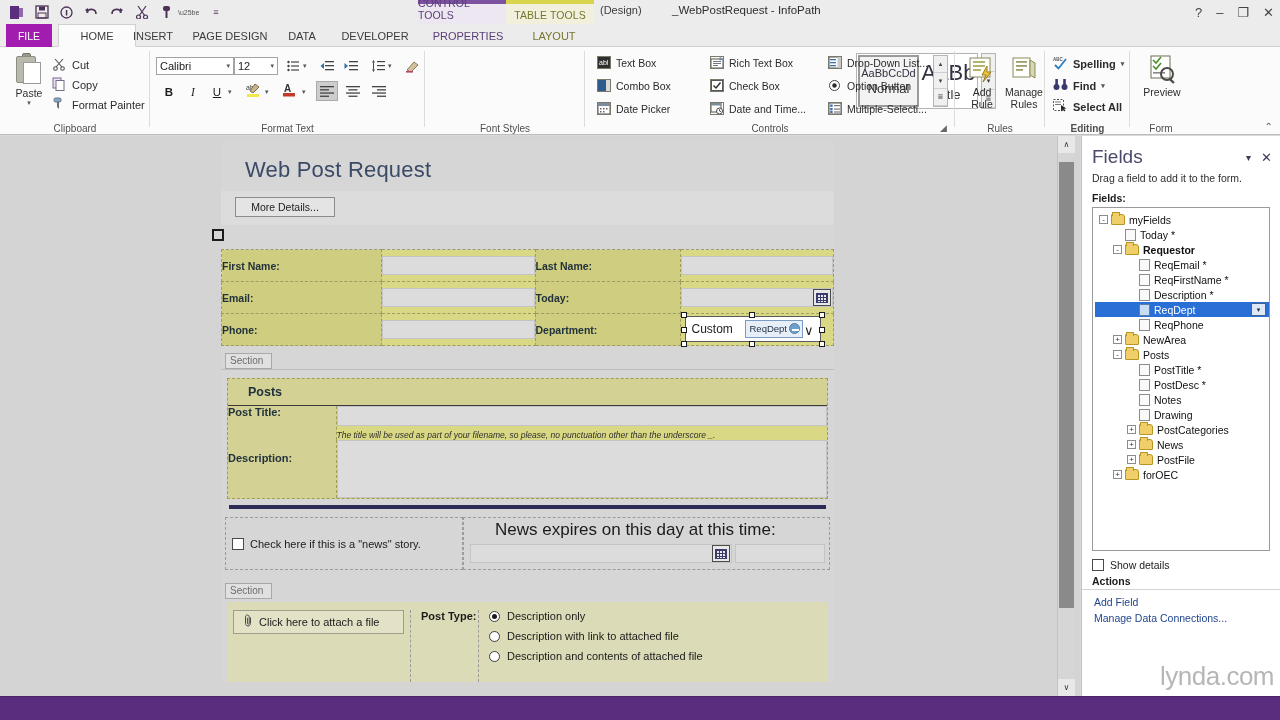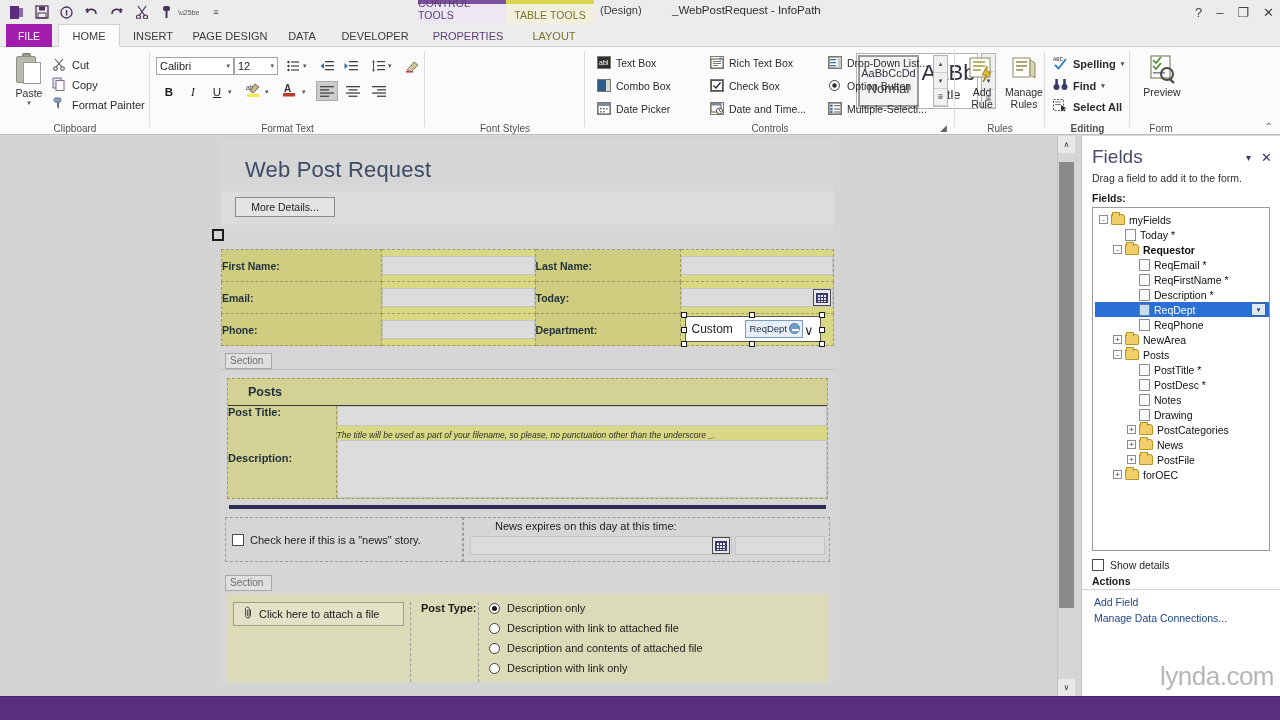--- a/index.html
+++ b/index.html
@@ -163,21 +163,21 @@
   .pt-hint { font-size:8.5px; font-style:italic; color:#2f2f2f; margin-top:4px; }
   .pd-area { height:58px; background:#dcdcdc; border:1px solid #c4c4c4; }
 
   .navy-bar { height:4px; background:#2b2b55; margin:6px 2px 0 2px; }
 
   .news-row { background:#d6d6d6; padding:6px 4px 6px 4px; display:flex; }
   .news-left { flex:0 0 238px; border:1px dashed #9b9b9b; padding:8px 6px; display:flex; align-items:center; gap:6px; }
   .chk { width:12px; height:12px; border:1px solid #4a4a4a; background:#fff; flex:0 0 auto; }
   .news-left span { font-size:11px; color:#1b1b1b; }
   .news-right { flex:1; border:1px dashed #9b9b9b; padding:2px 4px 6px 6px; }
-  .news-right .cap { font-size:11px; color:#1b1b1b;padding-left:25px; }
+  .news-right .cap { font-size:17px; color:#1b1b1b;padding-left:25px; }
   .news-fields { display:flex; gap:3px; margin-top:4px; }
   .news-date { flex:1; height:19px; background:#dcdcdc; border:1px solid #c4c4c4; position:relative; }
   .news-time { flex:0 0 90px; height:19px; background:#dcdcdc; border:1px solid #c4c4c4; }
 
   .attach-row { background:#dcdbb8; display:flex; padding:8px 6px 0 6px; min-height:80px; }
   .attach-cell { flex:0 0 178px; border-right:1px dashed #9b9b9b; padding-right:6px; }
   .attach-btn { height:24px; background:#e3e2c7; border:1px solid #9e9e8a; display:flex; align-items:center; gap:6px; padding-left:10px; font-size:11px; color:#1b1b1b; }
   .clip-ico { font-size:12px; color:#4b4b4b; }
   .ptype-lbl { flex:0 0 68px; padding-left:10px; font-size:11px; font-weight:bold; color:#1b1b1b; border-right:1px dashed #9b9b9b; }
   .ptype-opts { flex:1; padding-left:10px; }
@@ -284,21 +284,21 @@
     <div class="win-btns">
       <span class="win-btn">?</span>
       <span class="win-btn">–</span>
       <span class="win-btn">❐</span>
       <span class="win-btn">✕</span>
     </div>
   </div>
 
   <div class="ribbon-tabs">
     <div class="rt file">FILE</div>
-    <div class="rt active" style="left:58px;width:62px;">HOME</div>
+    <div class="rt active" style="left:58px;width:78px;">HOME</div>
     <div class="rt" style="left:124px;width:58px;">INSERT</div>
     <div class="rt" style="left:184px;width:92px;">PAGE DESIGN</div>
     <div class="rt" style="left:278px;width:48px;">DATA</div>
     <div class="rt" style="left:330px;width:90px;">DEVELOPER</div>
     <div class="rt ctxp" style="left:424px;width:88px;">PROPERTIES</div>
     <div class="rt ctxl" style="left:514px;width:80px;">LAYOUT</div>
 
     <div class="user-area">
       <span class="user-name">Gini Courter</span>
       <span class="user-caret">▾</span>
@@ -796,24 +796,20 @@
                 <span>Description only</span>
               </div>
               <div class="opt">
                 <span class="radio"></span>
                 <span>Description with link to attached file</span>
               </div>
               <div class="opt">
                 <span class="radio"></span>
                 <span>Description and contents of attached file</span>
               </div>
-              <div class="opt">
-                <span class="radio"></span>
-                <span>Description with link only</span>
-              </div>
             </div>
           </div>
         </div>
 
       </div>
     </div>
   </div>
 
   <div class="vscroll">
     <div class="vs-btn">∧</div>

